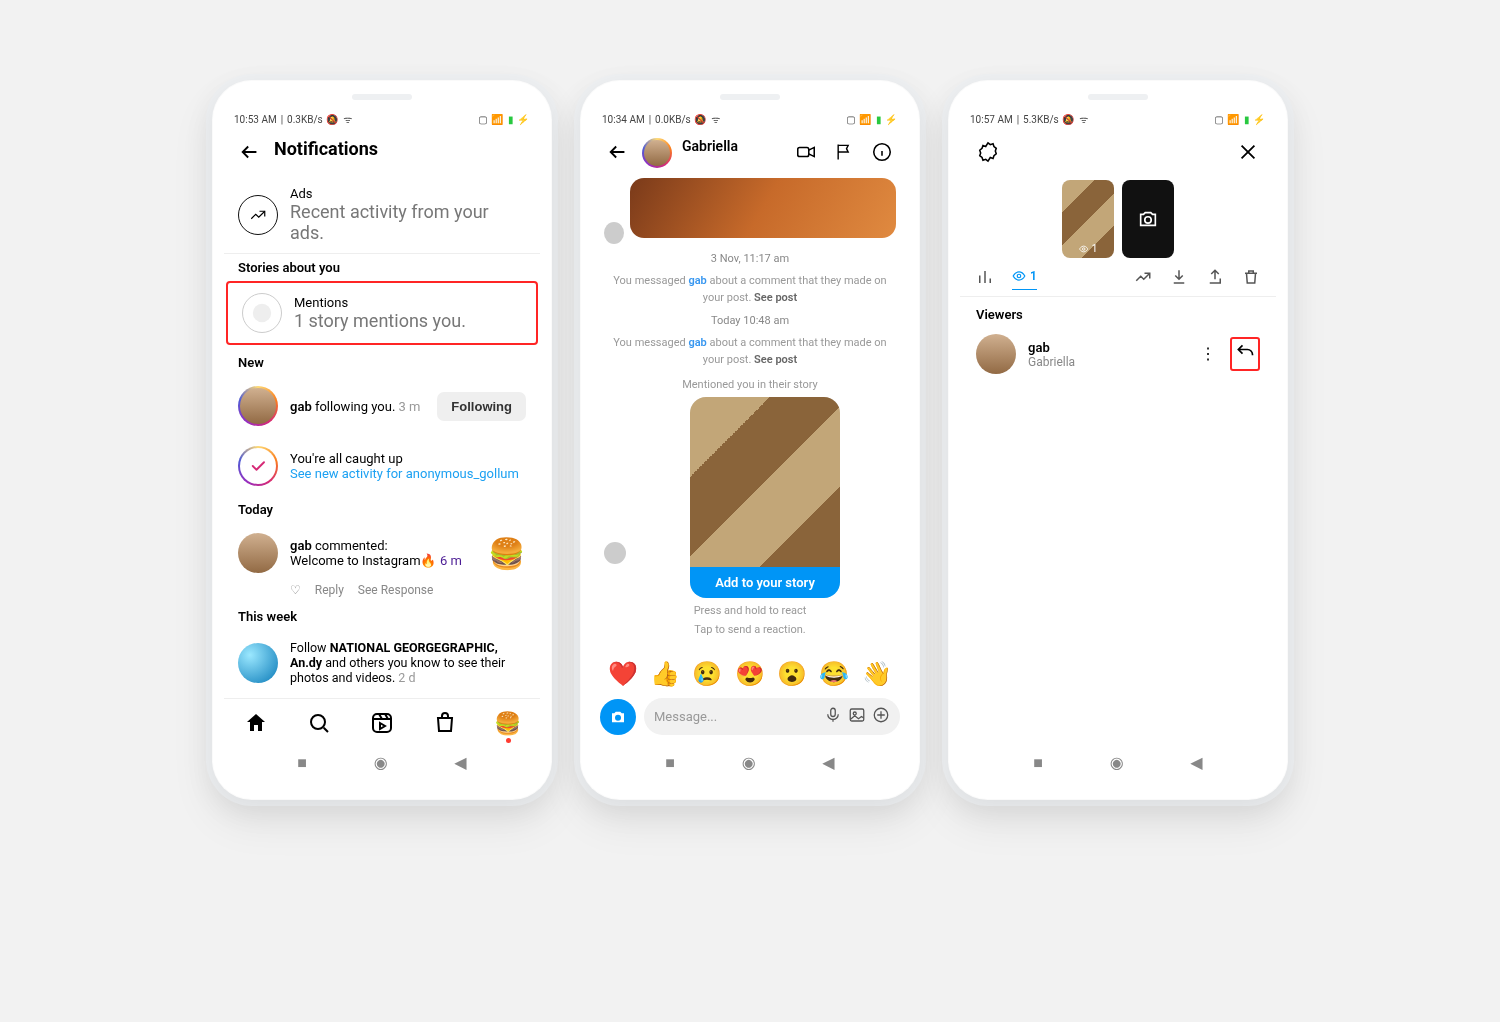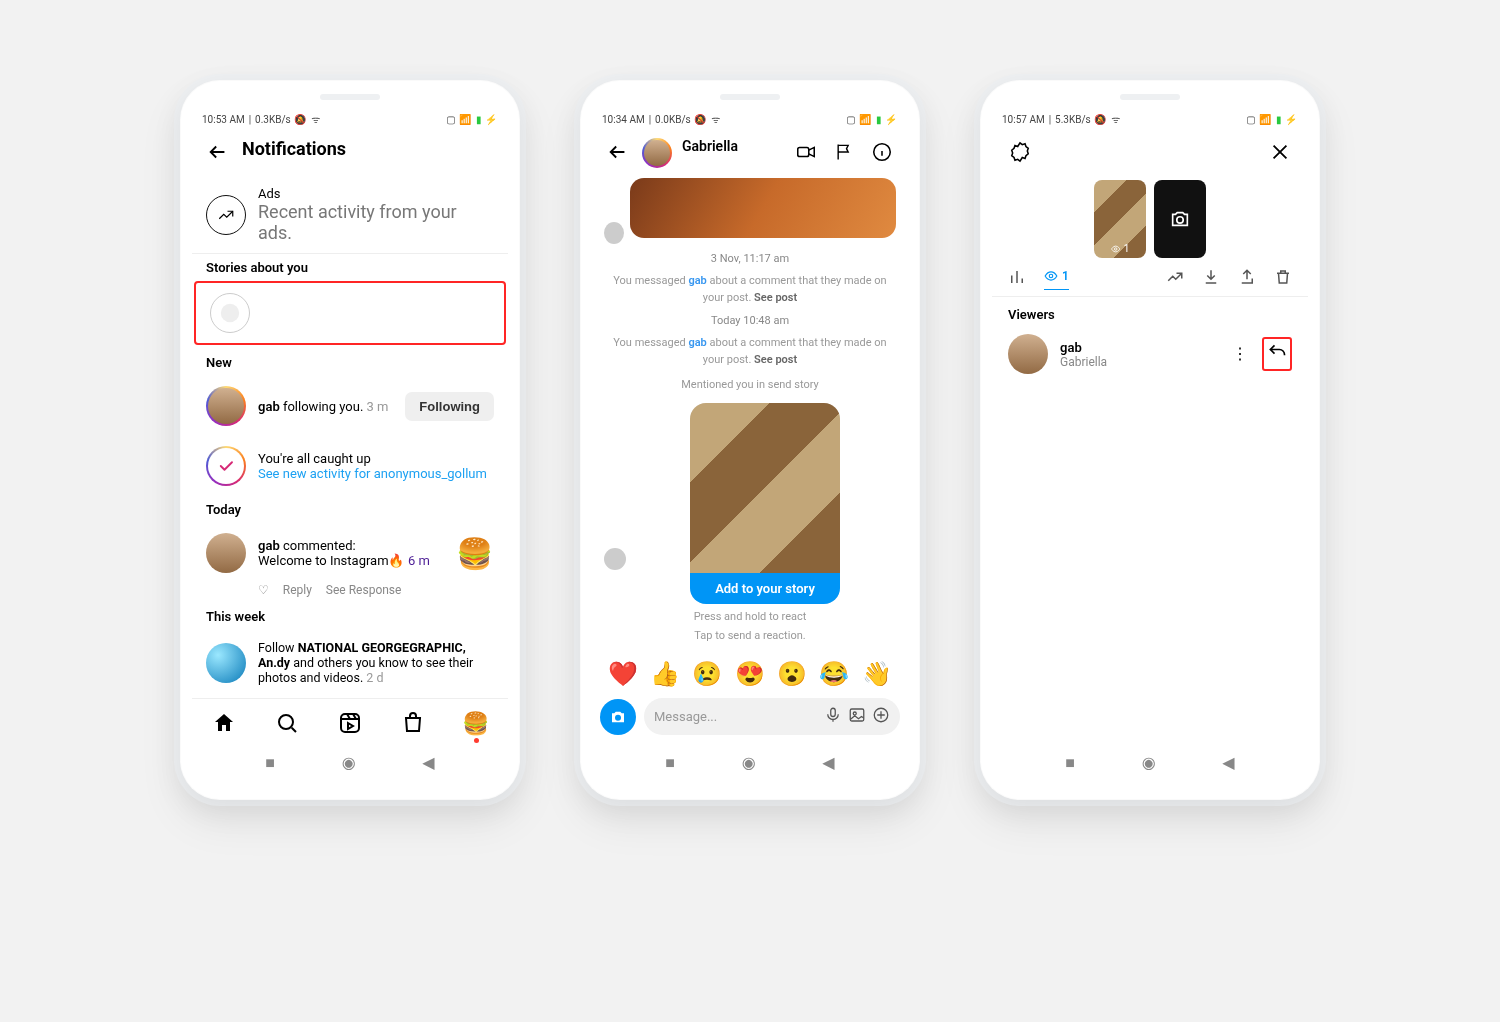--- a/index.html
+++ b/index.html
@@ -7,21 +7,21 @@
     background: #f2f2f2;
     font-family: -apple-system, BlinkMacSystemFont, "Segoe UI", Roboto, Helvetica, Arial, sans-serif;
     display: flex;
     justify-content: center;
     align-items: flex-start;
     padding: 80px 0;
     min-height: 1022px;
   }
   .phones {
     display: flex;
-    gap: 60px;
+    gap: 28px;
   }
   .phone {
     width: 340px;
     height: 720px;
     background: #fff;
     border-radius: 40px;
     padding: 14px 12px 20px 12px;
     box-shadow: 0 10px 30px rgba(0,0,0,0.08), inset 0 0 0 1px rgba(0,0,0,0.02);
     position: relative;
     display: flex;
@@ -125,21 +125,21 @@
   .chat-body { flex:1; overflow:hidden; padding:0 12px; }
   .chat-imgstrip {
     width:100%; height:60px; background: linear-gradient(120deg,#7a3a1a,#c76a2a,#e08a40); border-radius:14px; margin-bottom:6px;
   }
   .timestamp { text-align:center; font-size:11px; color:#888; margin:8px 0; }
   .system-msg { text-align:center; font-size:11px; color:#999; line-height:1.5; }
   .system-msg b { color:#3897f0; font-weight:600; }
   .system-msg .see-post { color:#666; font-weight:600; }
   .mention-label { text-align:center; font-size:11px; color:#999; margin-top:10px; }
   .story-card {
-    width:150px; margin:12px auto 0 auto;
+    width:150px; margin:6px auto 0 auto;
     background:#eee; border-radius:16px; overflow:hidden;
   }
   .story-card .img {
     width:100%; height:170px;
     background: linear-gradient(135deg,#c2a678 25%,#8a643a 25% 50%,#c2a678 50% 75%,#8a643a 75%);
     position:relative;
   }
   .story-card .btn {
     background:#0095f6; color:#fff; text-align:center; padding:8px; font-size:13px; font-weight:600;
   }
@@ -233,20 +233,24 @@
       </div>
       <div class="divider"></div>
 
       <div class="section-label">Stories about you</div>
 
       <div class="row red-box" style="margin:0 2px 4px 2px;">
         <div class="avatar outline">
           <svg width="22" height="22" viewBox="0 0 24 24" fill="none">
                 <circle cx="12" cy="12" r="10" fill="#eee"></circle>
               </svg>
+        </div>
+        <div class="text">
+          <div class="primary">Mentions</div>
+          <div class="secondary">1 story mentions you.</div>
         </div>
       </div>
 
       <div class="section-label">New</div>
 
       <div class="row">
         <div class="avatar gradient-ring">
               <div class="inner" style="background:linear-gradient(#d0b090,#926a44);"></div>
             </div>
         <div class="text">
@@ -397,21 +401,21 @@
         <span>You messaged </span><b>gab</b><span> about a comment that they made on your post.</span>
         <span class="see-post">See post</span>
       </div>
 
       <div class="timestamp">Today 10:48 am</div>
       <div class="system-msg">
         <span>You messaged </span><b>gab</b><span> about a comment that they made on your post.</span>
         <span class="see-post">See post</span>
       </div>
 
-      <div class="mention-label">Mentioned you in send story</div>
+      <div class="mention-label">Mentioned you in their story</div>
 
       <div class="chat-row-small" style="align-items:flex-end; gap:8px; justify-content:center;">
         <div class="mini-avatar" style="align-self:flex-end; margin-bottom:34px;"></div>
         <div class="story-card">
           <div class="img"></div>
           <div class="btn">Add to your story</div>
         </div>
       </div>
       <div class="react-hint">Press and hold to react</div>
       <div class="react-hint">Tap to send a reaction.</div>

